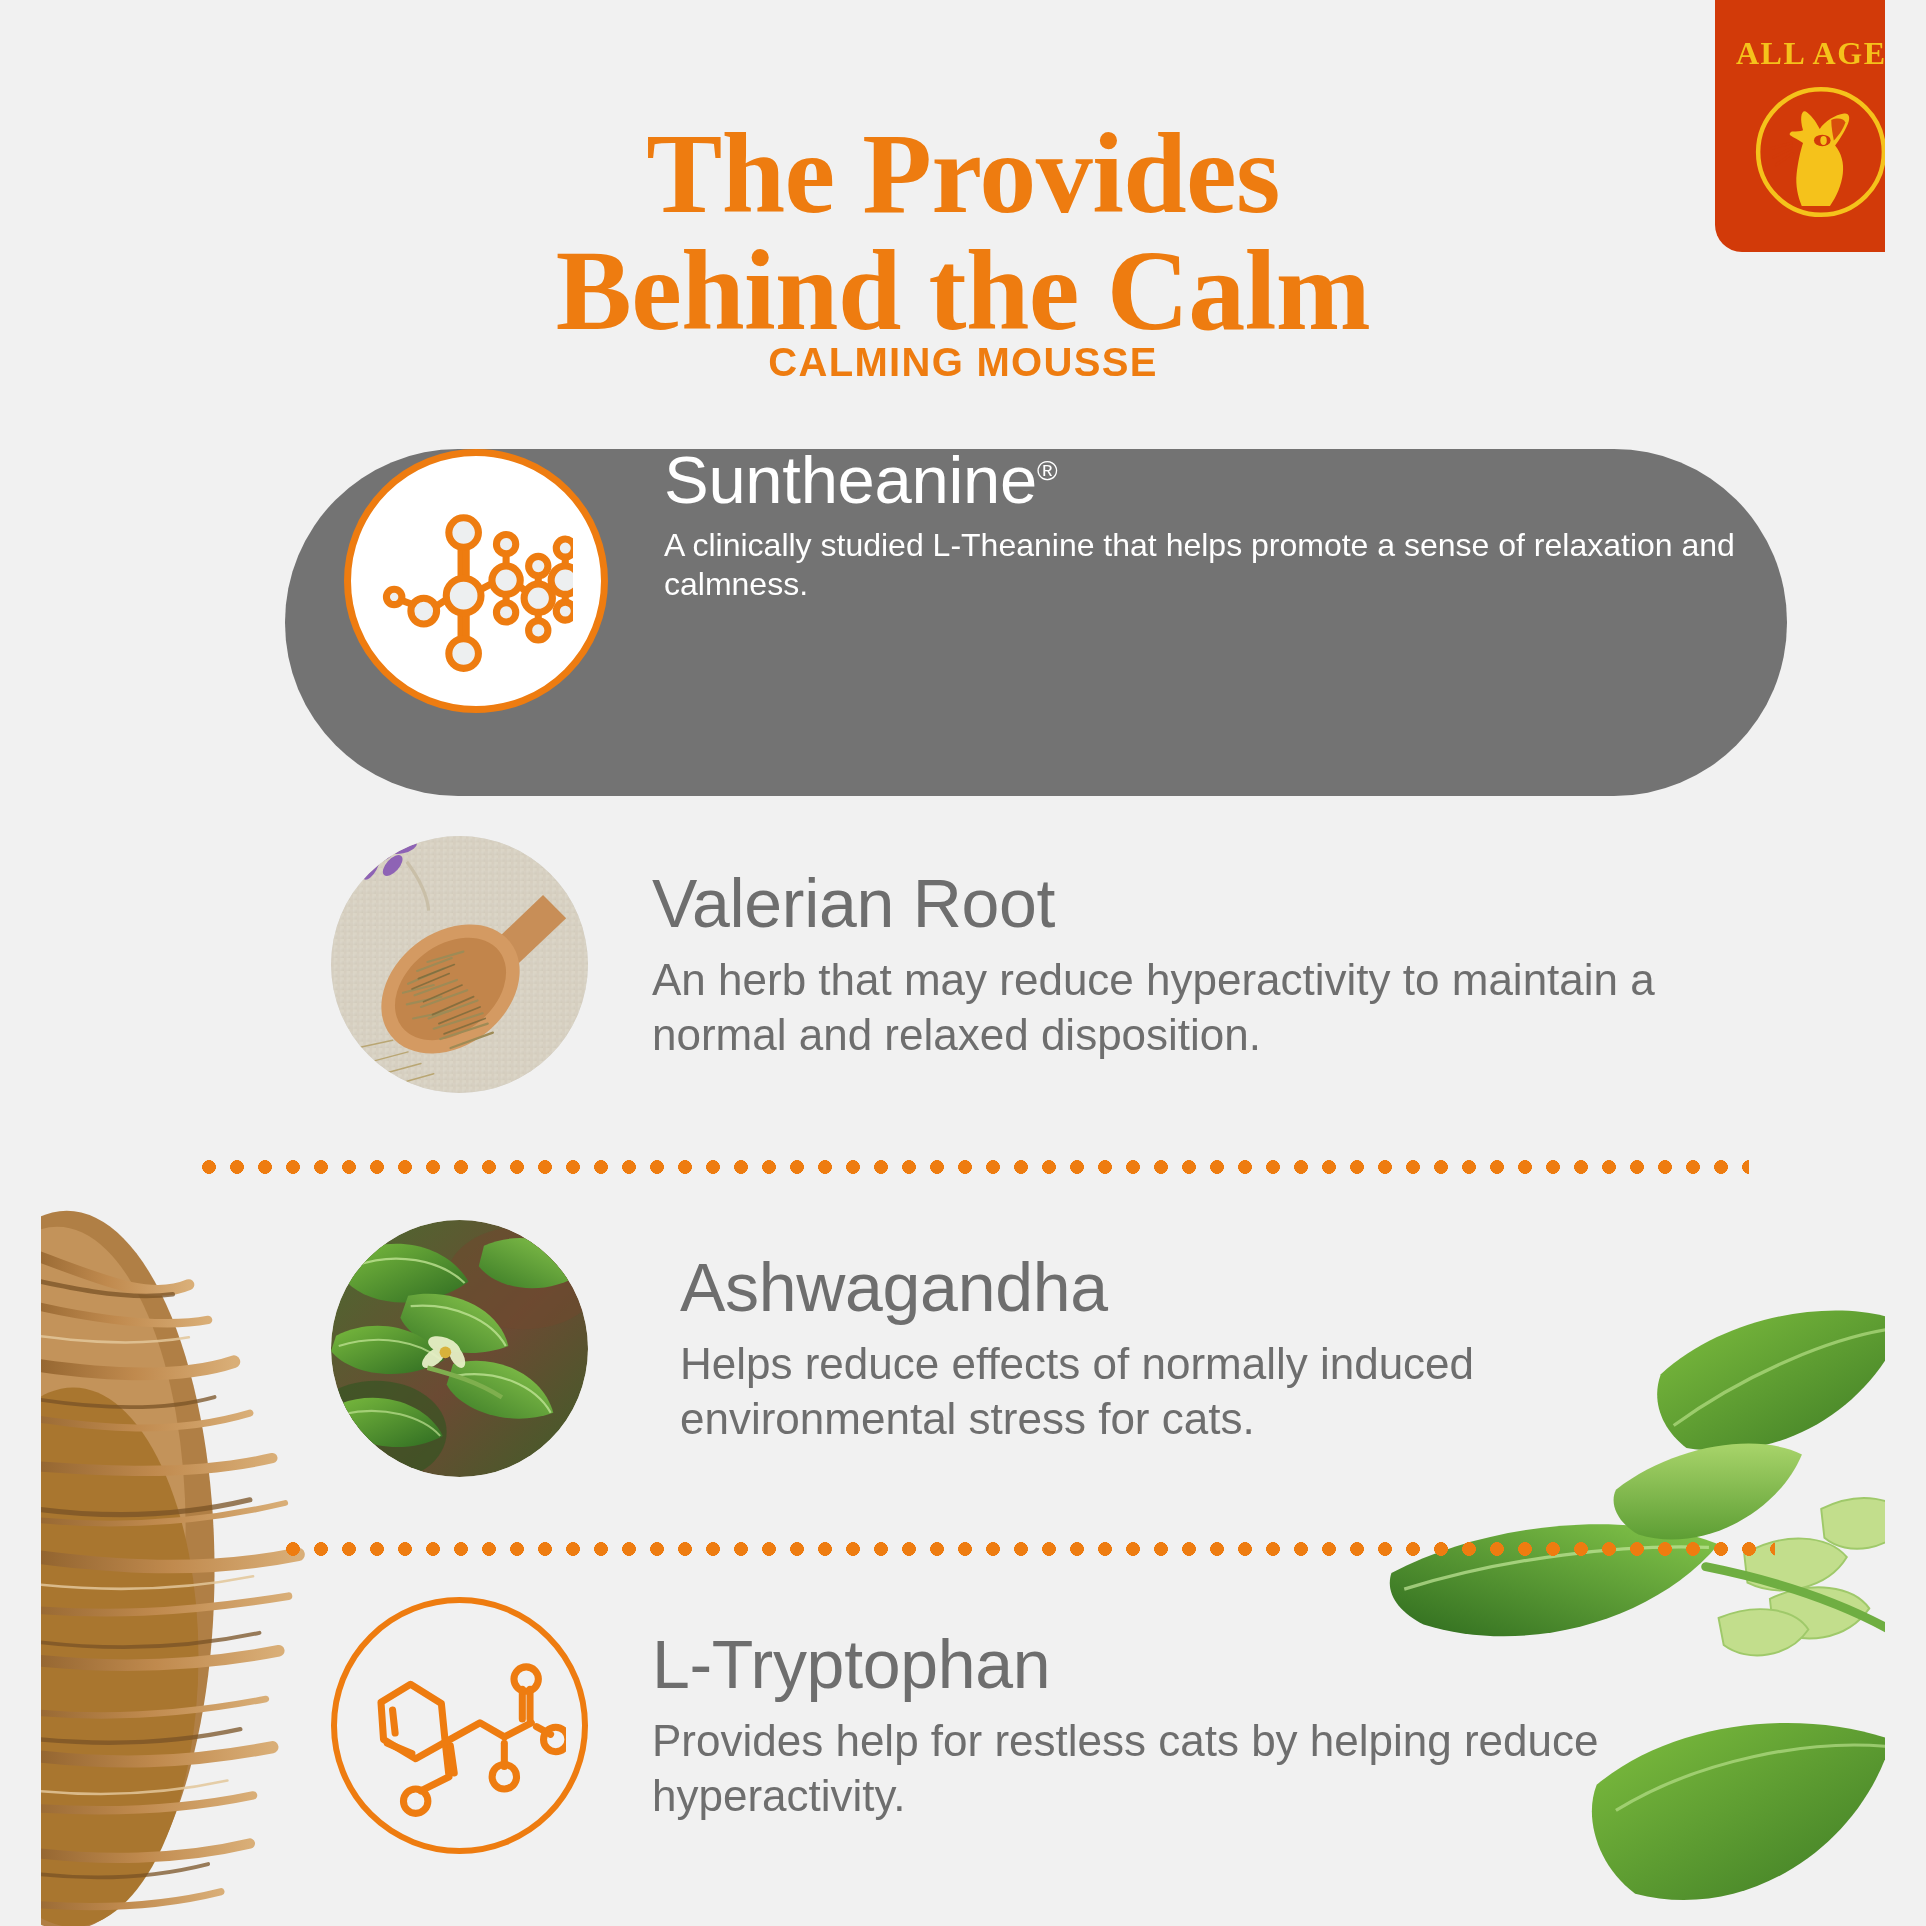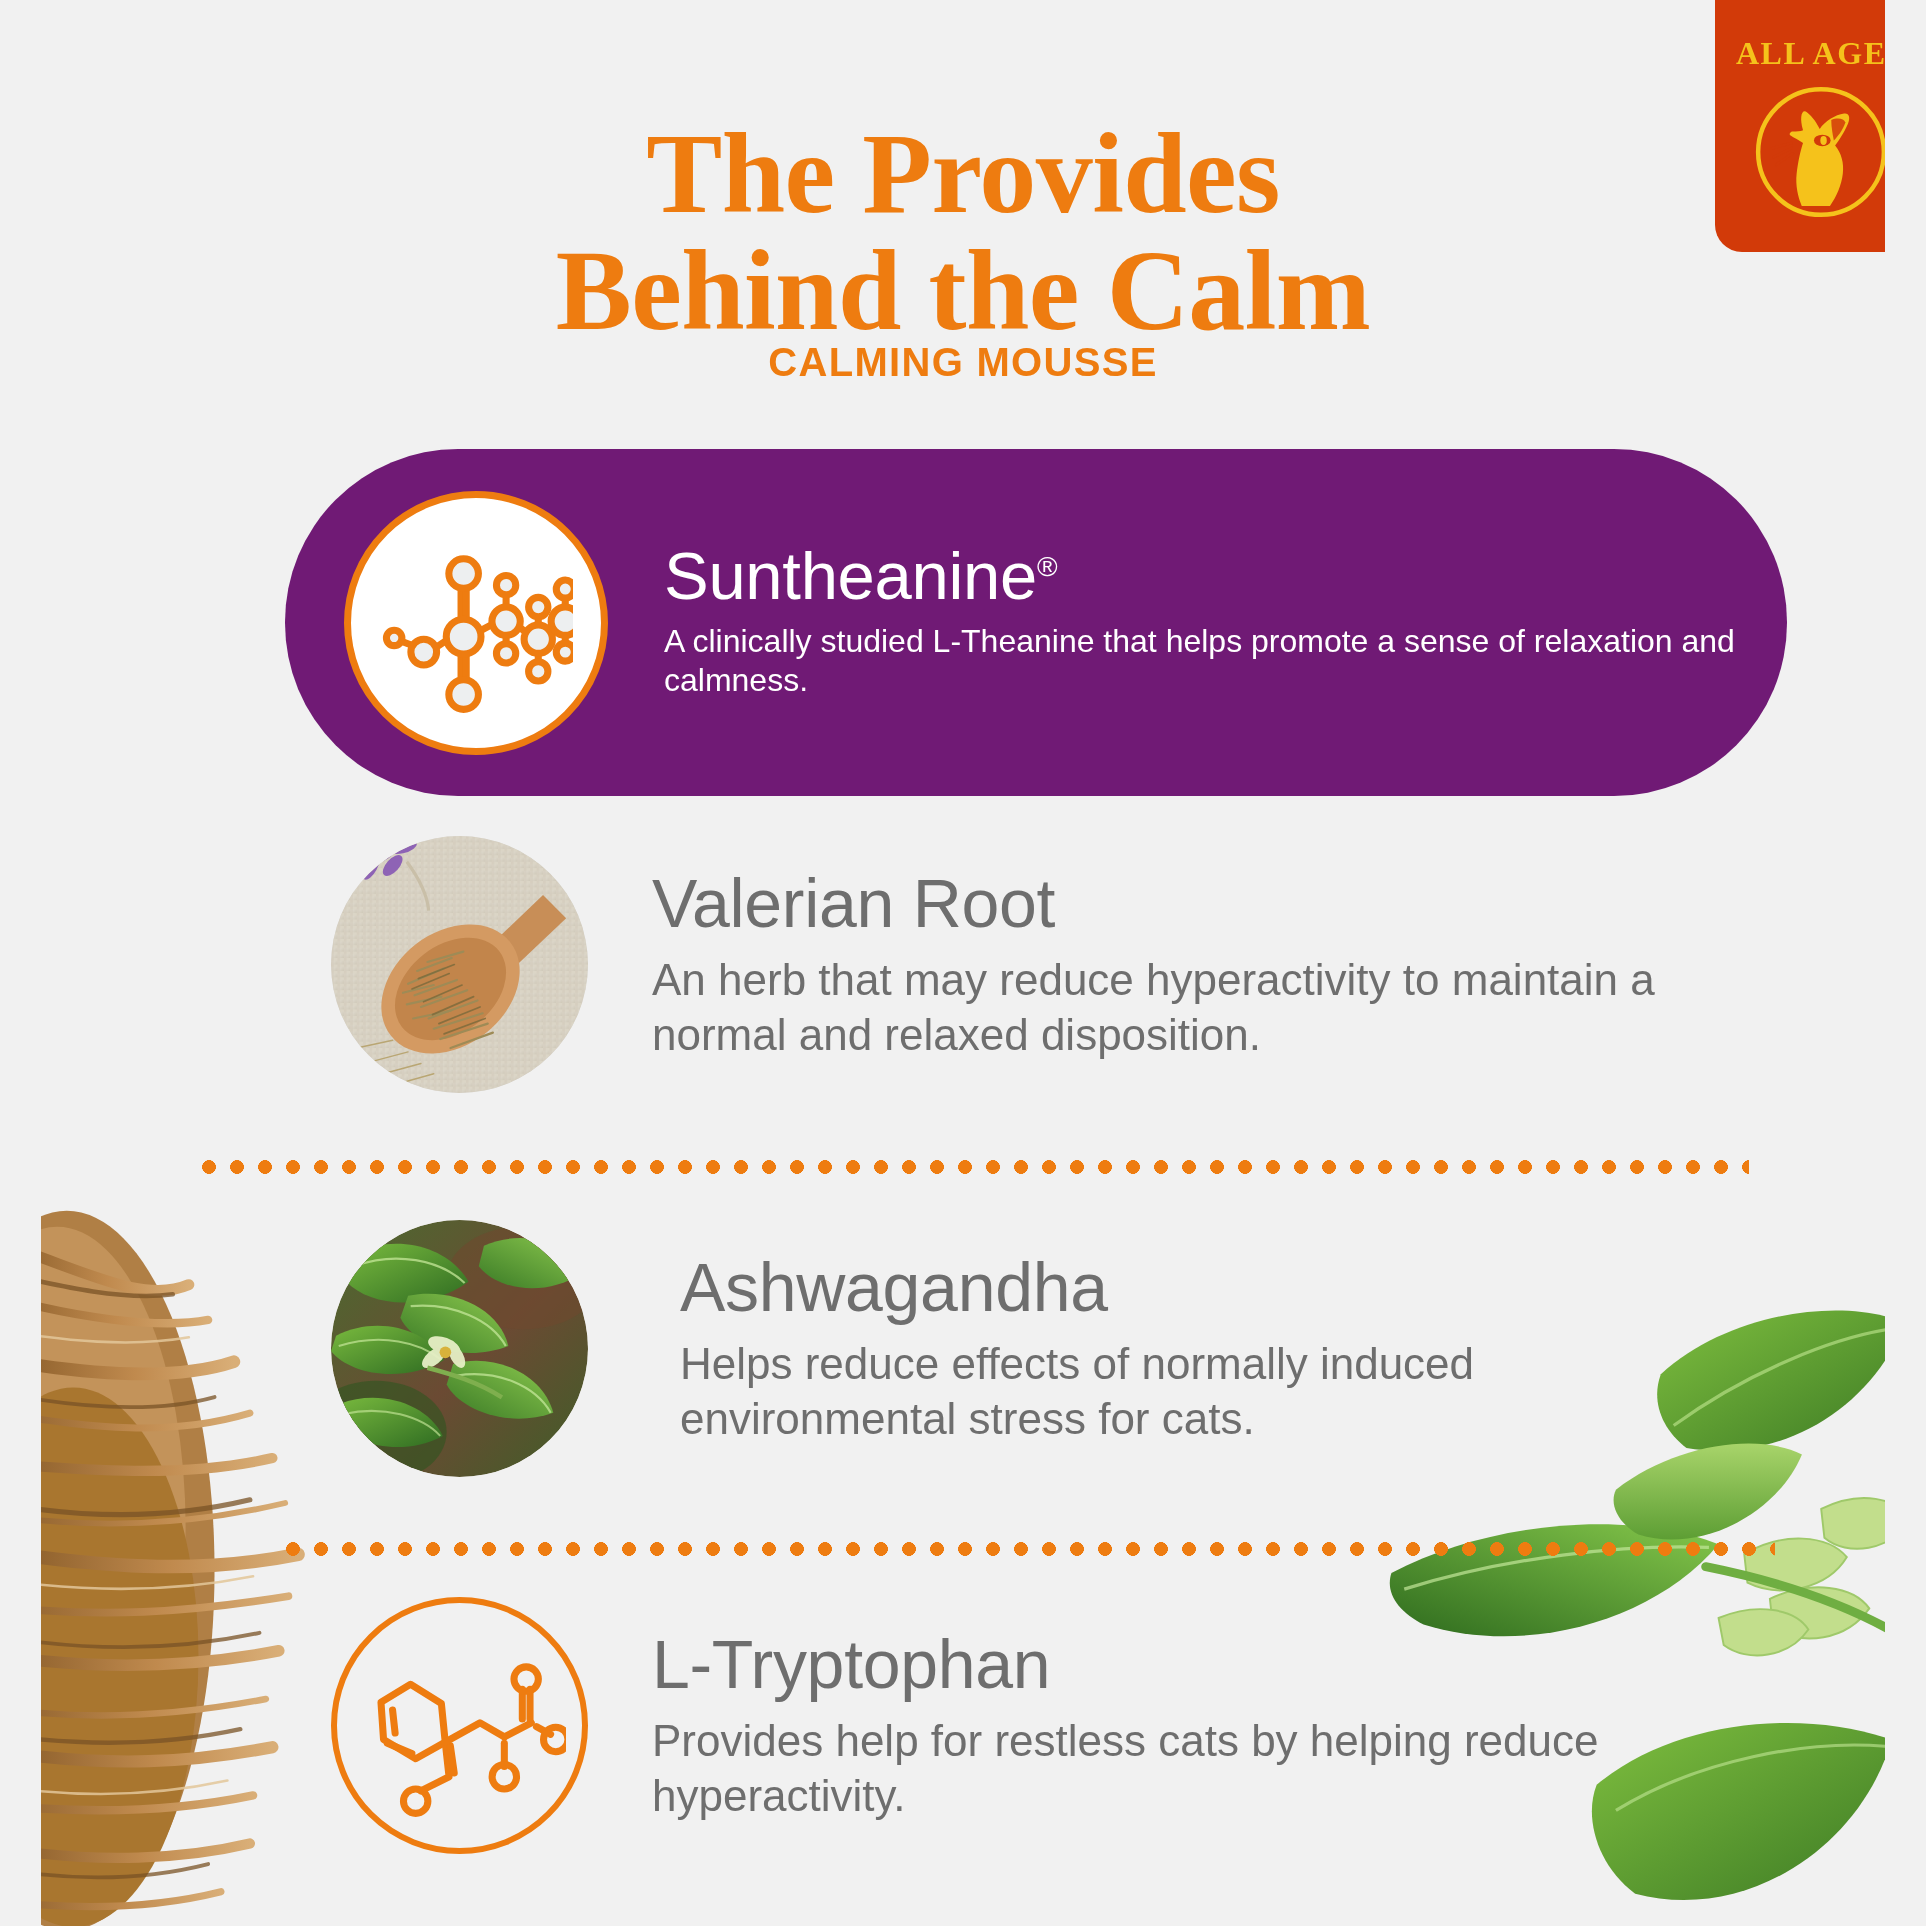--- a/index.html
+++ b/index.html
@@ -43,22 +43,22 @@
   
   #powered-by{position:absolute;left:83px;top:424px;width:218px;height:360px;}
   #powered-by text{
     fill:#EE7C10;font-family:"Liberation Sans",sans-serif;
     font-weight:bold;font-size:46px;letter-spacing:4px;
   }
 
   
   #hero-card{
     position:absolute;left:244px;top:449px;width:1502px;height:347px;
-    background:#701a75;border-radius:173px;
-    display:flex;align-items:center;
+    background:#737373;border-radius:173px;
+    display:flex;
   }
   #hero-icon{
     width:250px;height:250px;min-width:250px;margin-left:59px;
     background:#ffffff;border:7px solid #EE7C10;border-radius:50%;
     display:flex;align-items:center;justify-content:center;
   }
   #hero-copy{margin-left:56px;margin-top:-3.9px;}
   #hero-name{
     color:#ffffff;font-size:67px;font-weight:normal;line-height:1.05;
     letter-spacing:-0.3px;

